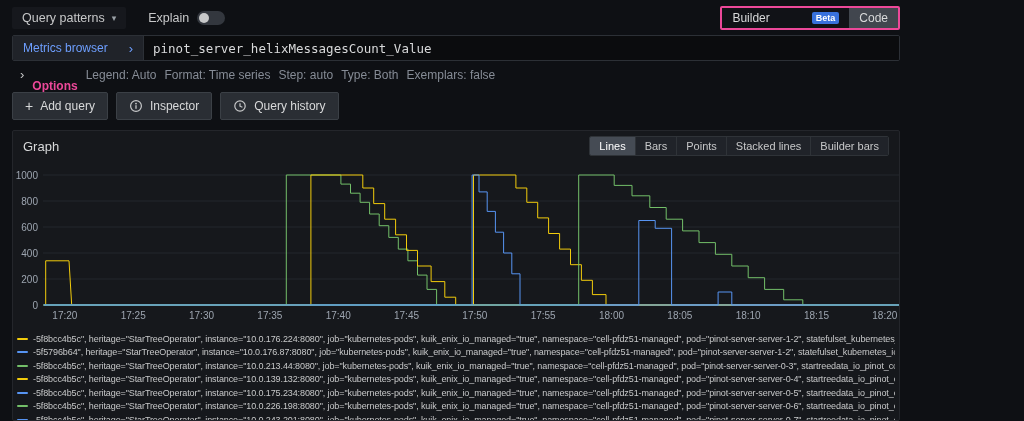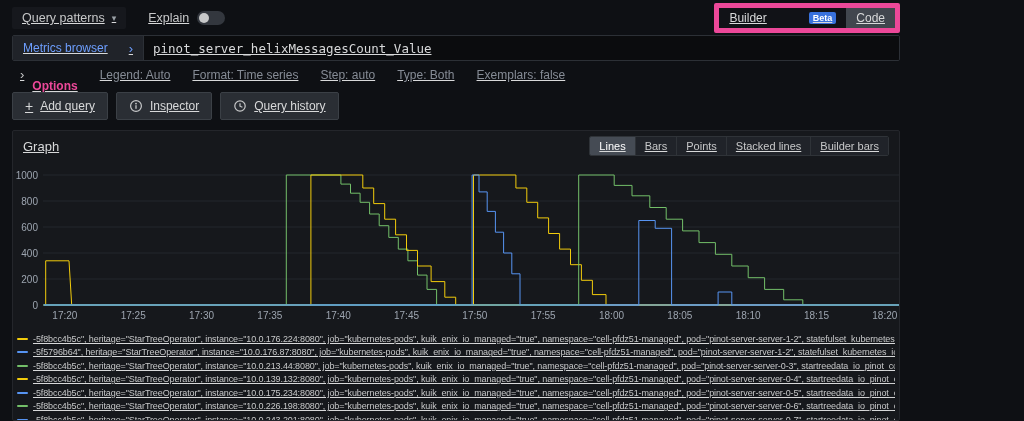--- a/index.html
+++ b/index.html
@@ -2,52 +2,52 @@
 <html><head>
 <meta charset="utf-8">
 <style>
   * { box-sizing: border-box; }
   html,body { margin:0; padding:0; }
   body {
     width:1024px; height:421px; overflow:hidden;
     background:#0e1014; color:#d8d9da;
     font-family:"Liberation Sans", sans-serif;
   }
-  .page { width:912px; height:421px; padding:4px 12px 0; display:flex; flex-direction:column;text-decoration:underline; }
+  .page { width:912px; height:421px; padding:4px 12px 0; display:flex; flex-direction:column; }
 
   
   .top-row { height:24px; display:flex; align-items:center; justify-content:space-between; margin-top:2px; }
   .top-left { display:flex; align-items:center; }
   .qp-btn { background:#16181d; border:none; border-radius:2px; color:#c7c8c9; font-size:12.5px;
     display:flex; align-items:center; gap:7px; padding:4px 10px; cursor:pointer; font-family:inherit; }
   .chev-down { font-size:9px; color:#9aa0a6; }
   .explain { display:flex; align-items:center; gap:8px; margin-left:22px; font-size:12.5px; color:#c7c8c9; }
   .switch { width:28px; height:14px; border-radius:8px; background:#33373e; position:relative; display:inline-block; cursor:pointer; }
   .knob { width:10px; height:10px; border-radius:50%; background:#c7c8c9; position:absolute; top:2px; left:2px; }
-  .seg-group { display:flex; align-items:stretch; border:5px solid #ec4899; border-radius:2px; overflow:hidden; background:#111217; }
+  .seg-group { display:flex; align-items:stretch; border:2px solid #ec4899; border-radius:2px; overflow:hidden; background:#111217; }
   .seg { background:transparent; border:none; color:#d8d9da; font-size:12px; padding:3px 10px;
     display:flex; align-items:center; gap:6px; cursor:pointer; font-family:inherit; }
   .seg.selected { background:#41464e; }
   .beta-badge { background:#3871dc; color:#fff; font-size:9px; font-weight:700; padding:1px 4px; border-radius:2px;margin-left:36px; }
 
   
   .query-row { margin-top:5px; height:26px; display:flex; align-items:stretch;
     border:1px solid #2c3036; border-radius:2px; overflow:hidden; }
   .metrics-browser { background:#202329; border:none; border-right:1px solid #2c3036; color:#6e9fff;
     font-size:12px; font-weight:500; padding:0 10px; display:flex; align-items:center; gap:21px;
     cursor:pointer; white-space:nowrap; font-family:inherit; }
   .mb-arrow { color:#6e9fff; font-size:13px; }
   .query-input { flex:1; background:#0b0c0e; color:#d8d9da; font-family:"DejaVu Sans Mono", monospace;
     font-size:12.5px; display:flex; align-items:center; padding:0 9px; cursor:text; }
 
   
   .options-row { margin-top:3px; height:20px; display:flex; align-items:center; padding:0 8px; cursor:pointer; }
   .options-chev { color:#c7c8c9; font-size:13px; margin-right:8px; }
   .options-label { color:#ec4899; font-size:12px; font-weight:600;margin-top:24px; }
-  .opt-item { color:#868c96; font-size:12px; margin-left:22px; white-space:nowrap; }
+  .opt-item { color:#868c96; font-size:12px; margin-left:8px; white-space:nowrap; }
 
   
   .actions-row { margin-top:8px; display:flex; gap:8px; }
   .action-btn { background:#2a2e34; border:1px solid #3b4046; border-radius:2px; color:#d8d9da;
     font-size:12px; height:28px; padding:0 12px; display:flex; align-items:center; gap:7px;
     cursor:pointer; font-family:inherit; }
   .plus-glyph { font-size:14px; color:#d8d9da; line-height:1; }
   .btn-icon svg { display:block; }
 
   

